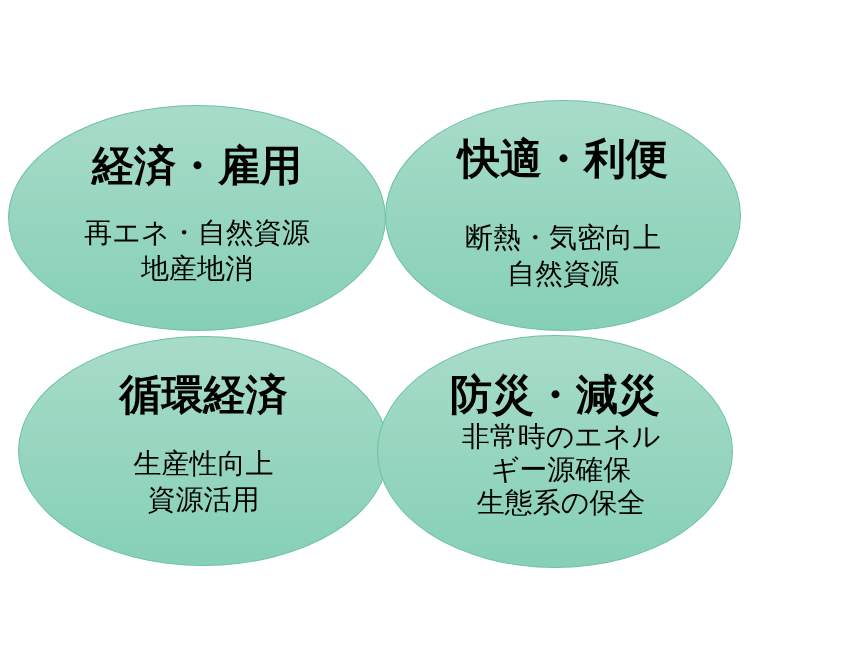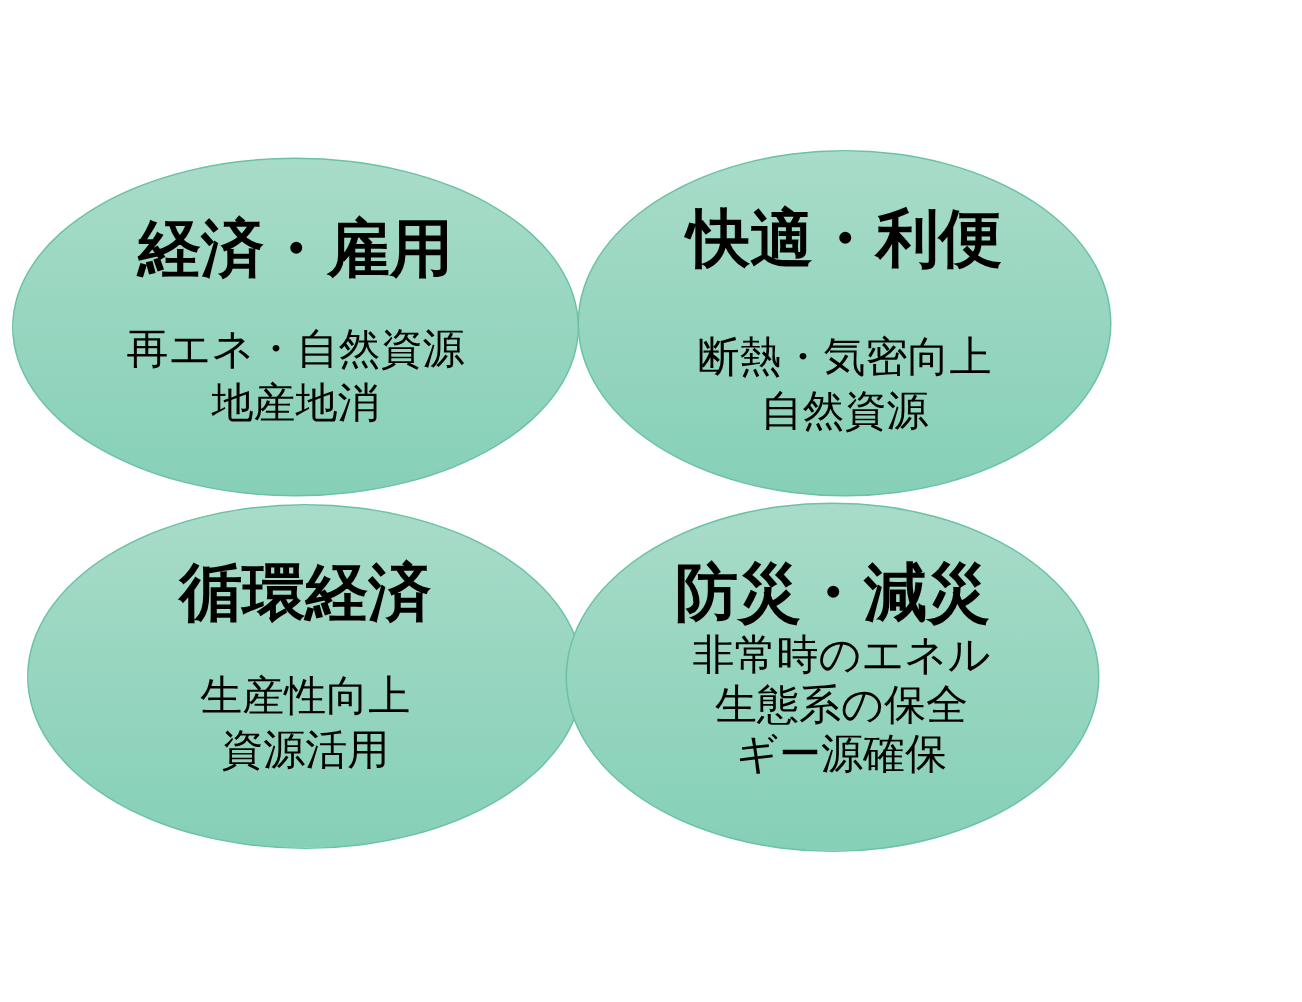--- a/index.html
+++ b/index.html
@@ -38,21 +38,21 @@
       font-size: 28px;
       line-height: 1.28;
       white-space: nowrap;
     }
     #e1 { left: 8px;   top: 105px; width: 378px; height: 226px; }
     #e2 { left: 385px; top: 100px; width: 356px; height: 231px; }
     #e3 { left: 18px;  top: 336px; width: 371px; height: 230px; }
     #e4 { left: 377px; top: 335px; width: 356px; height: 233px; }
 
     #e1 .title { margin-top: -6px; margin-bottom: 26px; }
-    #e2 .title { margin-top: -4px; margin-bottom: 38px; }
+    #e2 .title { margin-top: -4px; margin-bottom: 38px; font-family: Liberation Serif, serif; }
     #e3 .title { margin-top: -12px; margin-bottom: 28px; }
     #e4 .title { margin-top: -12px; margin-bottom: 2px; }
     #e4 .body  { line-height: 1.18; margin-left: 12px; }
 
     .bullets {
       position: absolute;
       left: 757px;
       top: 48px;
       width: 111px;
       overflow: hidden;
@@ -76,22 +76,22 @@
 
 <div class="ellipse" id="e3">
   <div class="title">循環経済</div>
   <div class="body">生産性向上</div>
   <div class="body">資源活用</div>
 </div>
 
 <div class="ellipse" id="e4">
   <div class="title">防災・減災</div>
   <div class="body">非常時のエネル</div>
+  <div class="body">ギー源確保</div>
   <div class="body">生態系の保全</div>
-  <div class="body">ギー源確保</div>
 </div>
 
 <div class="bullets">
   
 
   
 
   
 </div>
 

